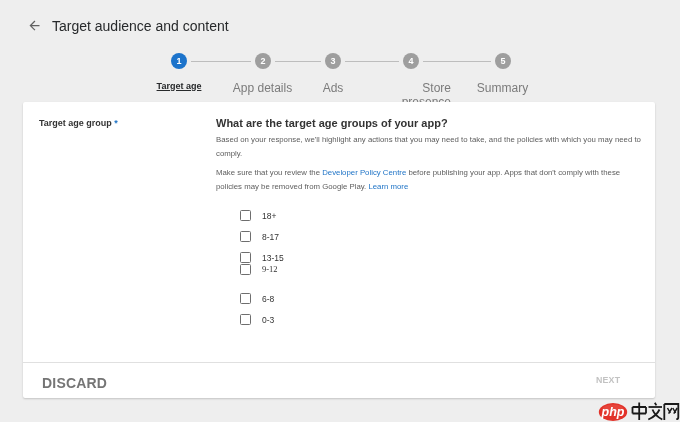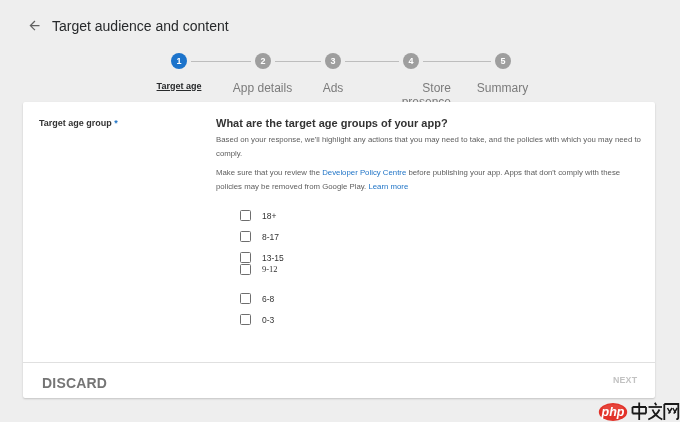--- a/index.html
+++ b/index.html
@@ -32,21 +32,21 @@
   .content a { color:#1e73c6; text-decoration:none; }
   .content .para2 { margin-top:6px; }
 
   .cbrow { left:220px; font-size:8.5px; color:#333;padding-left:20px; }
   .cbbox { display:inline-block; width:11px; height:11px; border:1.2px solid #6e6e6e; border-radius:1.5px;
            vertical-align:middle; margin-right:11px; }
   .cblbl { vertical-align:middle; }
 
   .footline { left:23px; top:362px; width:632px; height:1px; background:#e0e0e0; }
   .discard { left:42px; top:375px; font-size:14px; font-weight:bold; color:#757575; letter-spacing:0.2px; }
-  .next { left:613px; top:375px; font-size:8.8px; font-weight:bold; color:#c2c2c2; letter-spacing:0.2px; }
+  .next { left:596px; top:375px; font-size:8.8px; font-weight:bold; color:#c2c2c2; letter-spacing:0.2px; }
 
   .phplogo { left:595px; top:400px; }
 </style>
 </head>
 <body>
 
   <svg class="abs backarrow" viewBox="0 0 24 24">
     <path d="M20 11H7.8l5.6-5.6L12 4l-8 8 8 8 1.4-1.4L7.8 13H20v-2z" fill="#616161"></path>
   </svg>
   <div class="abs title">Target audience and content</div>

